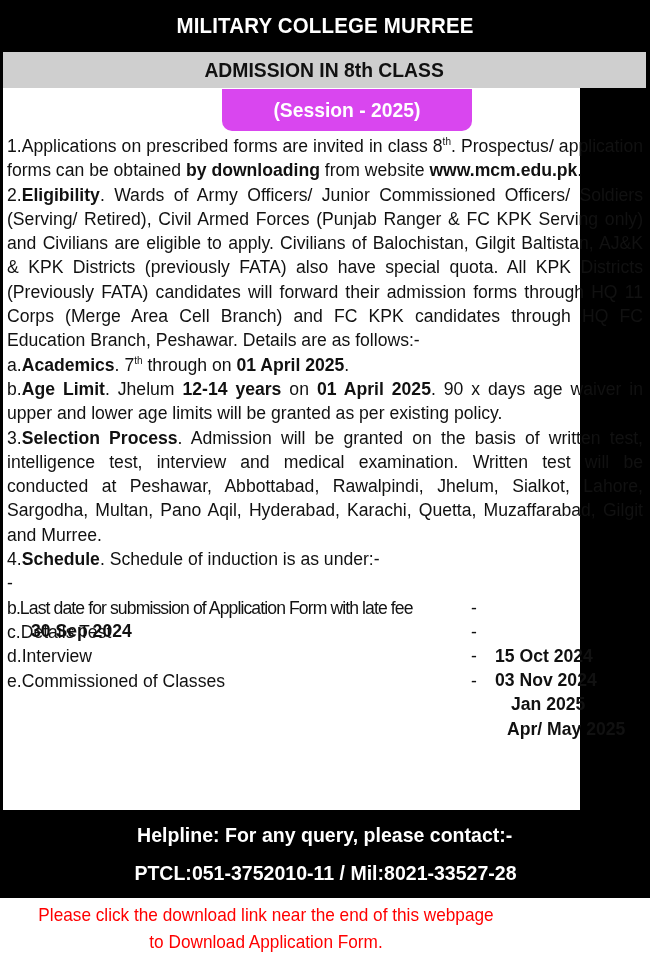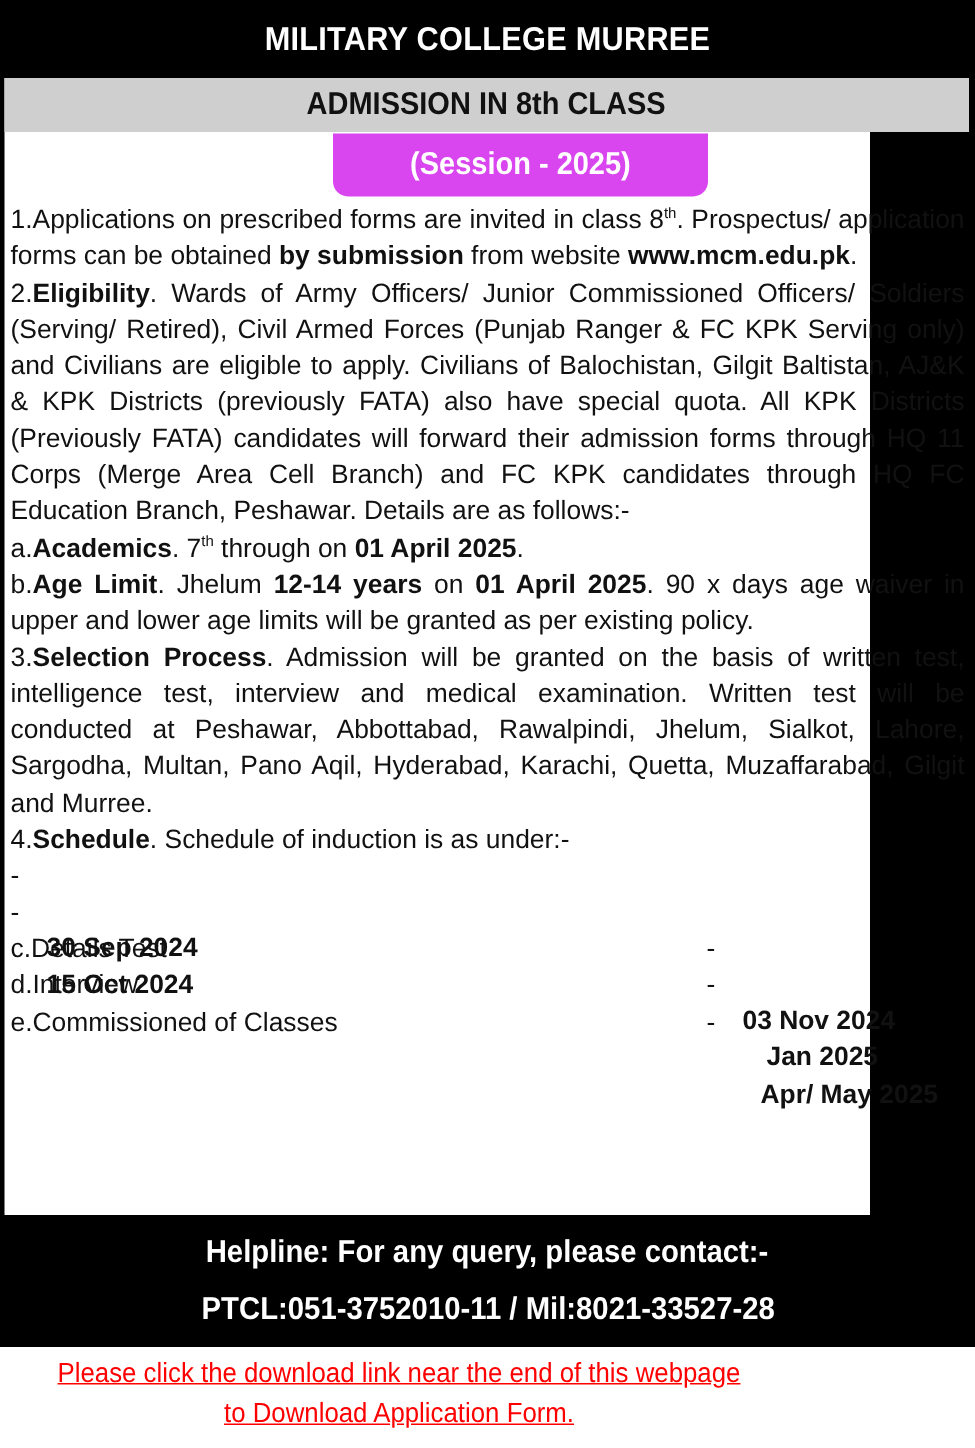--- a/index.html
+++ b/index.html
@@ -47,61 +47,62 @@
     .sched-dash { width: 24px; text-align: left; }
     .sched-date { font-weight: bold; margin-top: 48px; }
     .footer {
       position: absolute; left: 0; top: 810px; width: 650px; height: 88px;
       display: flex; flex-direction: column; align-items: center; justify-content: center;
       color: #fff; font-weight: bold; font-size: 21px; gap: 14px;
     }
     .footer div { transform: scaleX(0.93); white-space: nowrap; }
     .notice {
       position: absolute; left: 0; top: 901px; width: 532px;
-      text-align: center; color: #ff0000; font-size: 18.5px; line-height: 27px; text-decoration: underline;
+      text-align: center; color: #ff0000; font-size: 18.5px; line-height: 27px;
     }
     .notice div { transform: scaleX(0.93); white-space: nowrap; }
     .link { color: #111; font-weight: bold; text-decoration: none; }
   </style>
 </head>
 <body>
 
 <div class="frame"></div>
 
 <div class="header">MILITARY COLLEGE MURREE</div>
 
 <div class="inner">
   <div class="subheader">
     <span>ADMISSION IN 8th CLASS</span>
   </div>
   <div class="session">
     <span>(Session - 2025)</span>
   </div>
 
   <div class="body-text">
-    <p><span>1.</span><span>Applications on prescribed forms are invited in class 8</span><sup>th</sup><span>. Prospectus/ application forms can be obtained </span><b>by submission</b><span> from website </span><a class="link">www.mcm.edu.pk</a><span>.</span></p>
+    <p><span>1.</span><span>Applications on prescribed forms are invited in class 8</span><sup>th</sup><span>. Prospectus/ application forms can be obtained </span><b>by downloading</b><span> from website </span><a class="link">www.mcm.edu.pk</a><span>.</span></p>
 
     <p><span>2.</span><b>Eligibility</b><span>. Wards of Army Officers/ Junior Commissioned Officers/ Soldiers (Serving/ Retired), Civil Armed Forces (Punjab Ranger &amp; FC KPK Serving only) and Civilians are eligible to apply. Civilians of Balochistan, Gilgit Baltistan, AJ&amp;K &amp; KPK Districts (previously FATA) also have special quota. All KPK Districts (Previously FATA) candidates will forward their admission forms through HQ 11 Corps (Merge Area Cell Branch) and FC KPK candidates through HQ FC Education Branch, Peshawar. Details are as follows:-</span></p>
 
     <p><span>a.</span><b>Academics</b><span>. 7</span><sup>th</sup><span> through on </span><b>01 April 2025</b><span>.</span></p>
 
     <p><span>b.</span><b>Age Limit</b><span>. Jhelum </span><b>12-14 years</b><span> on </span><b>01 April 2025</b><span>. 90 x days age waiver in upper and lower age limits will be granted as per existing policy.</span></p>
 
     <p><span>3.</span><b>Selection Process</b><span>. Admission will be granted on the basis of written test, intelligence test, interview and medical examination. Written test will be conducted at Peshawar, Abbottabad, Rawalpindi, Jhelum, Sialkot, Lahore, Sargodha, Multan, Pano Aqil, Hyderabad, Karachi, Quetta, Muzaffarabad, Gilgit and Murree.</span></p>
 
     <p><span>4.</span><b>Schedule</b><span>. Schedule of induction is as under:-</span></p>
 
     <div>
       <div class="sched-row">
         <span class="sched-right">
             <span class="sched-dash">-</span>
             <span class="sched-date">30 Sep 2024</span>
           </span>
       </div>
       <div class="sched-row">
+        <span class="sched-label" style="letter-spacing:-0.9px">b.Last date for submission of Application Form with late fee</span>
         <span class="sched-right">
             <span class="sched-dash">-</span>
             <span class="sched-date">15 Oct 2024</span>
           </span>
       </div>
       <div class="sched-row">
         <span class="sched-label">c.Details Test</span>
         <span class="sched-right">
             <span class="sched-dash">-</span>
             <span class="sched-date">03 Nov 2024</span>

